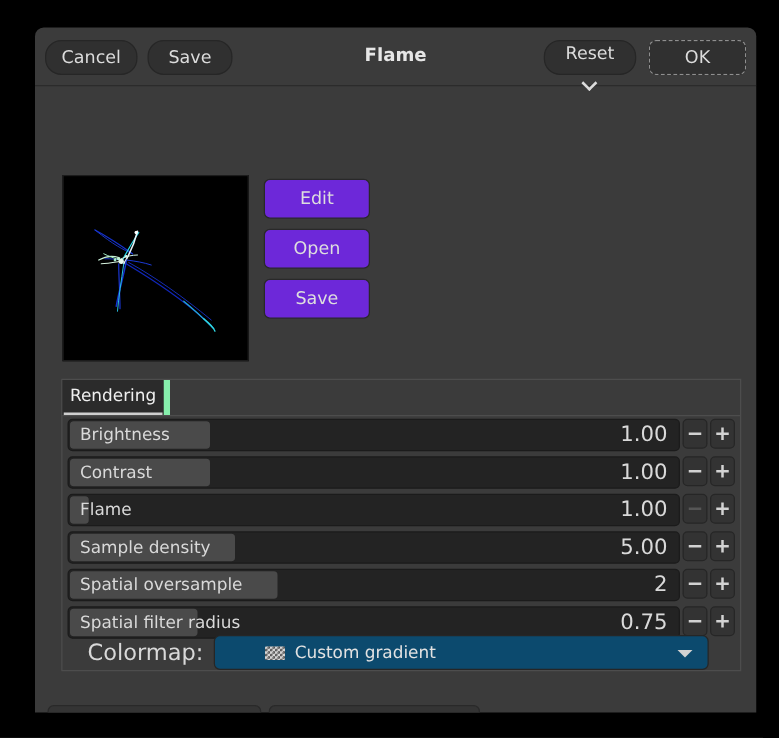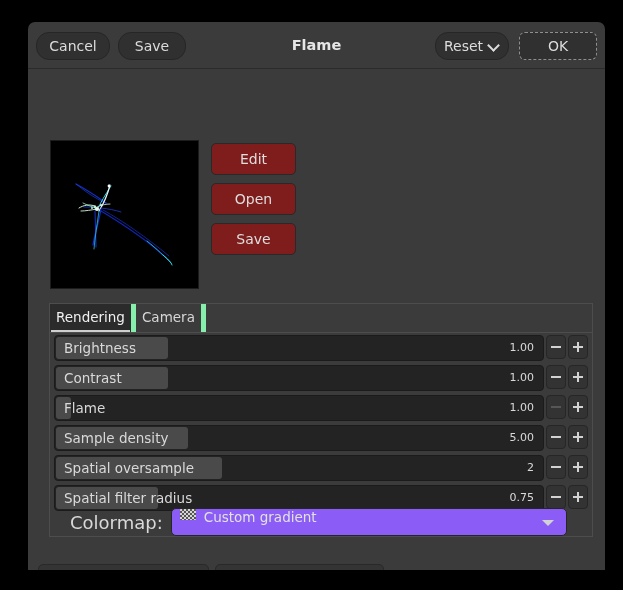--- a/index.html
+++ b/index.html
@@ -70,20 +70,21 @@
     border: 1px dashed #8f8f8f;
     border-radius: 6px;
     background: #303030;
   }
   .reset-inner {
     display: flex;
     align-items: center;
     justify-content: center;
     gap: 6px;
     height: 100%;
+    flex-direction: column;
   }
   .chev {
     width: 11px; height: 11px;
     display: inline-block;
     position: relative;
     top: -1px;
   }
   .chev::before {
     content: "";
     position: absolute;
@@ -107,21 +108,21 @@
     box-sizing: border-box;
     overflow: hidden;
   }
   .preview svg { display: block; }
 
   .sidebtn {
     position: absolute;
     left: 183px;
     width: 85px;
     height: 32px;
-    background: #7f1d1d;
+    background: #6d28d9;
     border: 1px solid #292929;
     border-radius: 5px;
     color: #dedede;
     font-size: 14px;
     font-family: inherit;
     line-height: 30px;
     text-align: center;
     box-sizing: border-box;
     cursor: pointer;
   }
@@ -204,21 +205,21 @@
     left: 9px; top: 0;
     line-height: 24px;
     font-size: 13.5px;
     color: #d9d9d9;
     white-space: nowrap;
   }
   .svalue {
     position: absolute;
     right: 9px; top: 0;
     line-height: 24px;
-    font-size: 11px;
+    font-size: 17px;
     color: #d9d9d9;
   }
   .spin {
     width: 20px; height: 24px;
     margin-left: 2px;
     background: #333333;
     border: 1px solid #262626;
     border-radius: 4px;
     box-sizing: border-box;
     position: relative;
@@ -256,27 +257,28 @@
     font-size: 18px;
     color: #d9d9d9;
     margin-left: 16px;
     margin-right: 8px;
     white-space: nowrap;
   }
   .combo {
     position: relative;
     width: 396px;
     height: 28px;
-    background: #8b5cf6;
+    background: #0c4a6e;
     border: 1px solid #262626;
     border-radius: 5px;
     box-sizing: border-box;
     display: flex;
-    align-items: flex-start;
-    cursor: pointer;
+    align-items: center;
+    cursor: pointer;
+    padding-left: 32px;
   }
   .grad-icon {
     width: 16px; height: 11px;
     margin-left: 8px;
     flex: none;
     border-radius: 1px;
     background-color: #d5d5d5;
     background-image:
       linear-gradient(45deg, #555 25%, transparent 25%, transparent 75%, #555 75%),
       linear-gradient(45deg, #555 25%, transparent 25%, transparent 75%, #555 75%);
@@ -385,21 +387,20 @@
     </div>
 
     <div class="sidebtn" id="btn-edit">Edit</div>
     <div class="sidebtn" id="btn-open">Open</div>
     <div class="sidebtn" id="btn-save">Save</div>
 
     <div class="notebook">
 
       <div class="tabstrip">
         <div class="tab active">Rendering</div>
-        <div class="tab">Camera</div>
         <div class="tabfill"></div>
       </div>
 
       <div class="rows">
 
         <div class="srow">
           <div class="track">
             <div class="fill" style="width: 23%;"></div>
             <span class="slabel">Brightness</span>
             <span class="svalue">1.00</span>

